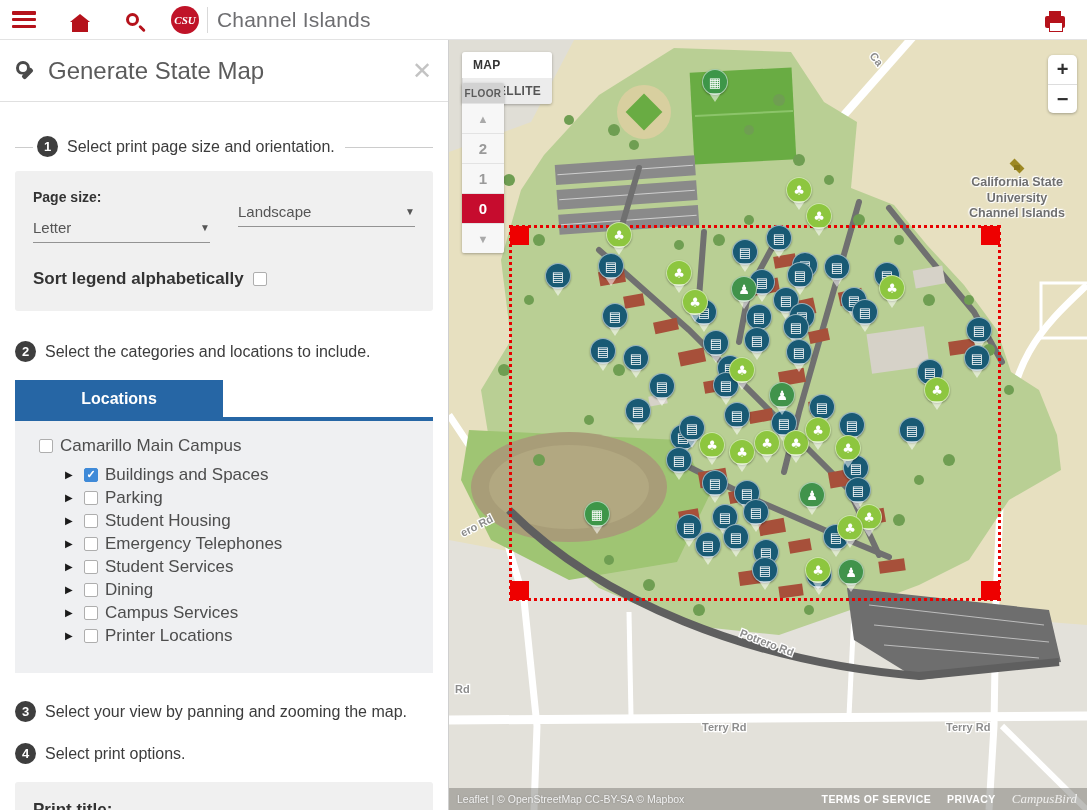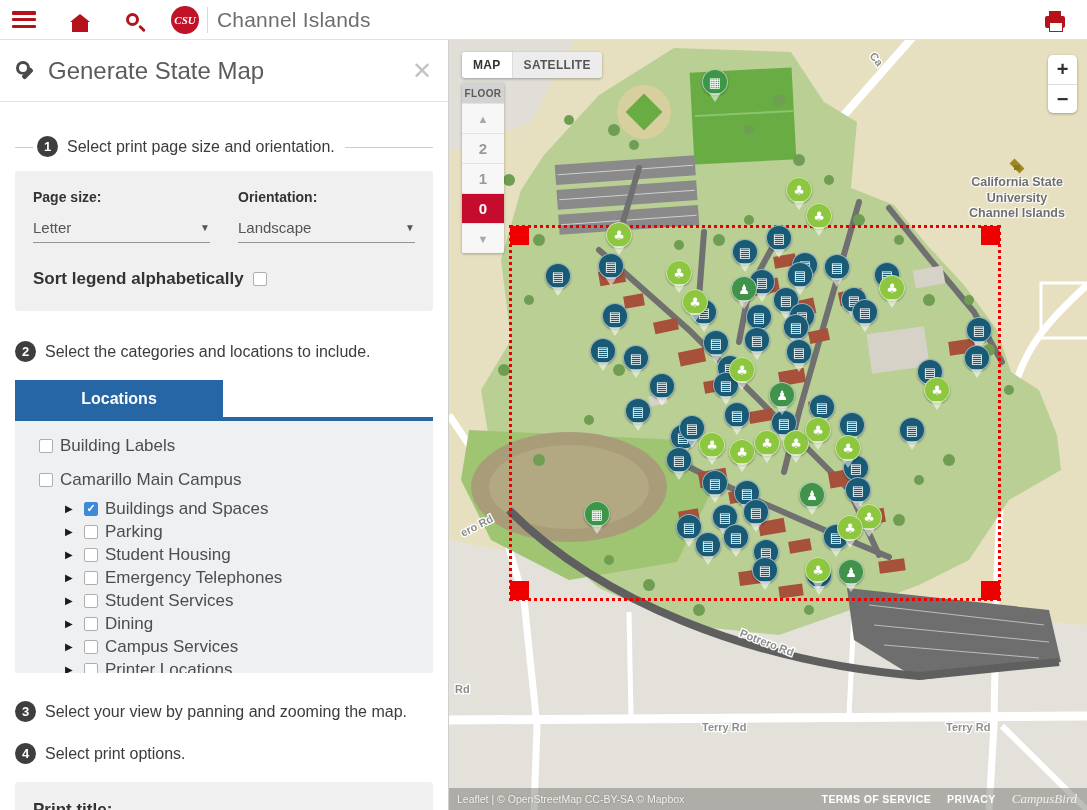--- a/index.html
+++ b/index.html
@@ -90,21 +90,21 @@
 
   .markers { position:absolute; left:0; top:0; width:100%; height:100%; z-index:3; pointer-events:none; }
   .marker { position:absolute; width:26px; height:26px; border-radius:50%;
     display:flex; align-items:center; justify-content:center; pointer-events:auto; cursor:pointer;
     box-shadow:0 1px 2px rgba(0,0,0,.35); }
   .marker::after { content:""; position:absolute; top:23px; left:50%; transform:translateX(-50%);
     border:6px solid transparent; border-top:9px solid; }
   .mi { color:#fff; font-size:13px; line-height:1; font-family:"DejaVu Sans", sans-serif; }
 
   .maptype { position:absolute; left:13px; top:12px; z-index:5; display:flex; border-radius:3px;
-    overflow:hidden; box-shadow:0 1px 3px rgba(0,0,0,.3); font-size:12px; font-weight:bold; }
+    overflow:hidden; box-shadow:0 1px 3px rgba(0,0,0,.3); font-size:12px; font-weight:bold;flex-direction:column; }
   .maptype .mt { padding:6px 11px; cursor:pointer; letter-spacing:.3px; }
   .maptype .active { background:#fff; color:#333; }
   .maptype .idle { background:#ececec; color:#555; border-left:1px solid #dcdcdc; }
 
   .floorctl { position:absolute; left:13px; top:43px; width:42px; z-index:5;
     box-shadow:0 1px 3px rgba(0,0,0,.3); border-radius:2px; overflow:hidden; }
   .floorctl .fhead { height:20px; background:#d2d2d2; color:#5a5a5a; font-size:10px; font-weight:bold;
     display:flex; align-items:center; justify-content:center; letter-spacing:.4px; }
   .fbtn { height:30px; background:#f7f7f7; border-top:1px solid #e3e3e3; display:flex; align-items:center;
     justify-content:center; font-size:15px; font-weight:bold; color:#9a9a9a; cursor:pointer; }
@@ -166,45 +166,40 @@
       <div class="graybox">
         <div class="selrow">
           <div class="selcol">
             <div class="sellabel">Page size:</div>
             <div class="select">
               <span class="val">Letter</span>
               <span class="car">▼</span>
             </div>
           </div>
           <div class="selcol">
-            <div class="sellabel">Orientation:</div>
             <div class="select">
               <span class="val">Landscape</span>
               <span class="car">▼</span>
             </div>
           </div>
         </div>
         <div class="sortrow">
           <span class="sortlabel">Sort legend alphabetically</span>
           <span class="cb"></span>
         </div>
       </div>
     </div>
 
     <div class="steph step2">
       <span class="stepnum">2</span>
       <span class="steptext">Select the categories and locations to include.</span>
     </div>
     <div class="tab">Locations</div>
     <div class="tabbar"></div>
     <div class="loclist">
-        <div class="locrow">
-          <span class="cb"></span>
-          <span>Building Labels</span>
-        </div>
         <div class="locrow">
           <span class="cb"></span>
           <span>Camarillo Main Campus</span>
         </div>
         <div class="locrow sub">
           <span class="arr">▶</span>
           <span class="cb checked">✓</span>
           <span>Buildings and Spaces</span>
         </div>
         <div class="locrow sub">

